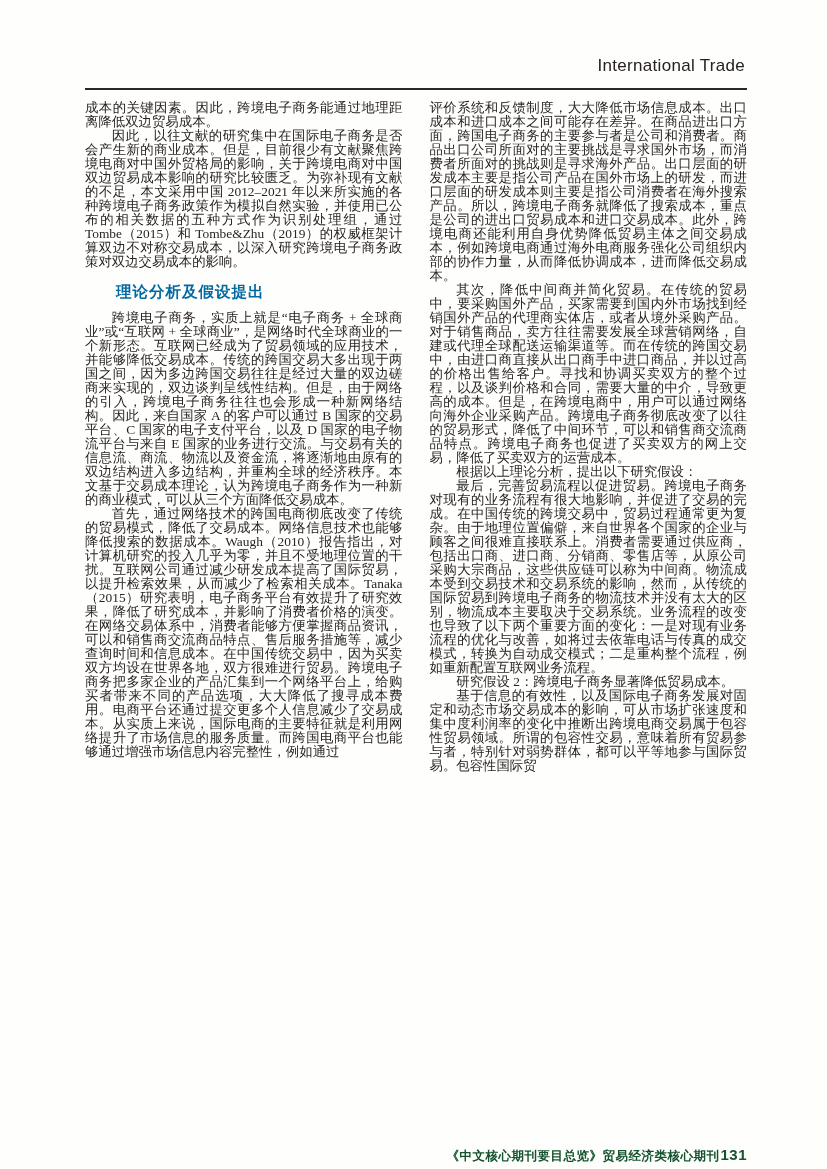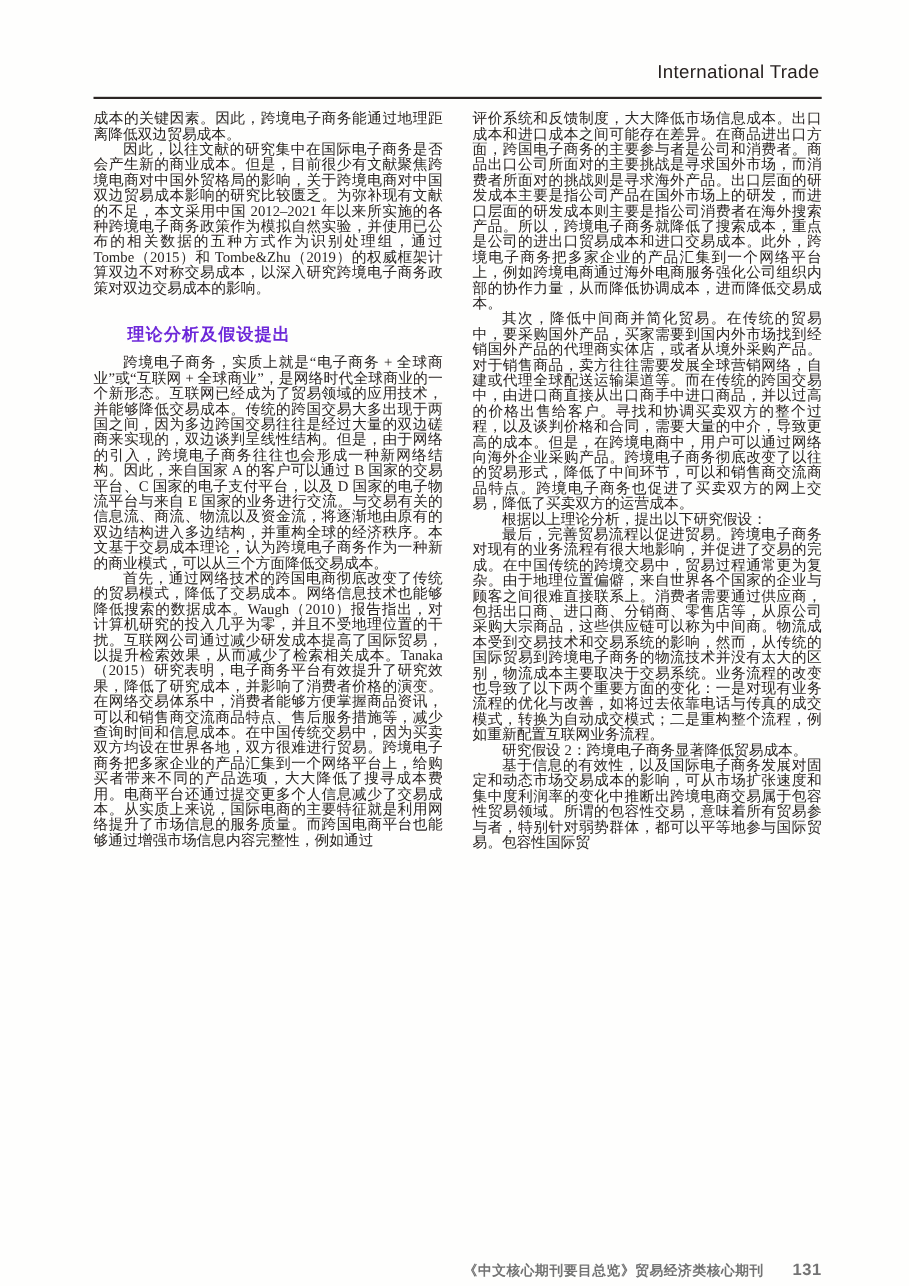--- a/index.html
+++ b/index.html
@@ -40,38 +40,38 @@
   p.body-para {
     margin: 0;
     font-size: 13.4px;
     line-height: 14px;
     text-align: justify;
     text-indent: 2em;
     color: #292422;
   }
   p.continuation { text-indent: 0; }
   h2.section-heading {
-    margin: 25px 0 8px 0;
+    margin: 13px 0 8px 0;
     font-family: "Liberation Sans", "DejaVu Sans", sans-serif;
     font-size: 15.5px;
     font-weight: 700;
-    color: #6d28d9;
+    color: #0369a1;
     text-indent: 2em;
     letter-spacing: 1px;
   }
   .page-footer {
     position: absolute;
     top: 1106px;
     right: 80px;
     display: flex;
     align-items: baseline;
-    gap: 26px;
+    gap: 1px;
     font-family: "Liberation Sans", "DejaVu Sans", sans-serif;
     font-weight: 700;
-    color: #737373;
+    color: #14532d;
   }
   .journal-note { font-size: 12.5px; letter-spacing: 0.5px; }
   .page-number { font-size: 15px; letter-spacing: 0.5px; margin-top: 40px; }
 </style>
 </head>
 <body>
 
 <div class="page">
 
   <div class="running-head">International Trade</div>
@@ -82,21 +82,21 @@
 
     <section class="col">
       <p class="body-para continuation">成本的关键因素。因此，跨境电子商务能通过地理距离降低双边贸易成本。</p>
       <p class="body-para">因此，以往文献的研究集中在国际电子商务是否会产生新的商业成本。但是，目前很少有文献聚焦跨境电商对中国外贸格局的影响，关于跨境电商对中国双边贸易成本影响的研究比较匮乏。为弥补现有文献的不足，本文采用中国 2012–2021 年以来所实施的各种跨境电子商务政策作为模拟自然实验，并使用已公布的相关数据的五种方式作为识别处理组，通过 Tombe（2015）和 Tombe&amp;Zhu（2019）的权威框架计算双边不对称交易成本，以深入研究跨境电子商务政策对双边交易成本的影响。</p>
       <h2 class="section-heading">理论分析及假设提出</h2>
       <p class="body-para">跨境电子商务，实质上就是“电子商务 + 全球商业”或“互联网 + 全球商业”，是网络时代全球商业的一个新形态。互联网已经成为了贸易领域的应用技术，并能够降低交易成本。传统的跨国交易大多出现于两国之间，因为多边跨国交易往往是经过大量的双边磋商来实现的，双边谈判呈线性结构。但是，由于网络的引入，跨境电子商务往往也会形成一种新网络结构。因此，来自国家 A 的客户可以通过 B 国家的交易平台、C 国家的电子支付平台，以及 D 国家的电子物流平台与来自 E 国家的业务进行交流。与交易有关的信息流、商流、物流以及资金流，将逐渐地由原有的双边结构进入多边结构，并重构全球的经济秩序。本文基于交易成本理论，认为跨境电子商务作为一种新的商业模式，可以从三个方面降低交易成本。</p>
       <p class="body-para">首先，通过网络技术的跨国电商彻底改变了传统的贸易模式，降低了交易成本。网络信息技术也能够降低搜索的数据成本。Waugh（2010）报告指出，对计算机研究的投入几乎为零，并且不受地理位置的干扰。互联网公司通过减少研发成本提高了国际贸易，以提升检索效果，从而减少了检索相关成本。Tanaka（2015）研究表明，电子商务平台有效提升了研究效果，降低了研究成本，并影响了消费者价格的演变。在网络交易体系中，消费者能够方便掌握商品资讯，可以和销售商交流商品特点、售后服务措施等，减少查询时间和信息成本。在中国传统交易中，因为买卖双方均设在世界各地，双方很难进行贸易。跨境电子商务把多家企业的产品汇集到一个网络平台上，给购买者带来不同的产品选项，大大降低了搜寻成本费用。电商平台还通过提交更多个人信息减少了交易成本。从实质上来说，国际电商的主要特征就是利用网络提升了市场信息的服务质量。而跨国电商平台也能够通过增强市场信息内容完整性，例如通过</p>
     </section>
 
     <section class="col">
-      <p class="body-para continuation">评价系统和反馈制度，大大降低市场信息成本。出口成本和进口成本之间可能存在差异。在商品进出口方面，跨国电子商务的主要参与者是公司和消费者。商品出口公司所面对的主要挑战是寻求国外市场，而消费者所面对的挑战则是寻求海外产品。出口层面的研发成本主要是指公司产品在国外市场上的研发，而进口层面的研发成本则主要是指公司消费者在海外搜索产品。所以，跨境电子商务就降低了搜索成本，重点是公司的进出口贸易成本和进口交易成本。此外，跨境电子商务把多家企业的产品汇集到一个网络平台上，例如跨境电商通过海外电商服务强化公司组织内部的协作力量，从而降低协调成本，进而降低交易成本。</p>
+      <p class="body-para continuation">评价系统和反馈制度，大大降低市场信息成本。出口成本和进口成本之间可能存在差异。在商品进出口方面，跨国电子商务的主要参与者是公司和消费者。商品出口公司所面对的主要挑战是寻求国外市场，而消费者所面对的挑战则是寻求海外产品。出口层面的研发成本主要是指公司产品在国外市场上的研发，而进口层面的研发成本则主要是指公司消费者在海外搜索产品。所以，跨境电子商务就降低了搜索成本，重点是公司的进出口贸易成本和进口交易成本。此外，跨境电商还能利用自身优势降低贸易主体之间交易成本，例如跨境电商通过海外电商服务强化公司组织内部的协作力量，从而降低协调成本，进而降低交易成本。</p>
       <p class="body-para">其次，降低中间商并简化贸易。在传统的贸易中，要采购国外产品，买家需要到国内外市场找到经销国外产品的代理商实体店，或者从境外采购产品。对于销售商品，卖方往往需要发展全球营销网络，自建或代理全球配送运输渠道等。而在传统的跨国交易中，由进口商直接从出口商手中进口商品，并以过高的价格出售给客户。寻找和协调买卖双方的整个过程，以及谈判价格和合同，需要大量的中介，导致更高的成本。但是，在跨境电商中，用户可以通过网络向海外企业采购产品。跨境电子商务彻底改变了以往的贸易形式，降低了中间环节，可以和销售商交流商品特点。跨境电子商务也促进了买卖双方的网上交易，降低了买卖双方的运营成本。</p>
       <p class="body-para">根据以上理论分析，提出以下研究假设：</p>
       <p class="body-para">最后，完善贸易流程以促进贸易。跨境电子商务对现有的业务流程有很大地影响，并促进了交易的完成。在中国传统的跨境交易中，贸易过程通常更为复杂。由于地理位置偏僻，来自世界各个国家的企业与顾客之间很难直接联系上。消费者需要通过供应商，包括出口商、进口商、分销商、零售店等，从原公司采购大宗商品，这些供应链可以称为中间商。物流成本受到交易技术和交易系统的影响，然而，从传统的国际贸易到跨境电子商务的物流技术并没有太大的区别，物流成本主要取决于交易系统。业务流程的改变也导致了以下两个重要方面的变化：一是对现有业务流程的优化与改善，如将过去依靠电话与传真的成交模式，转换为自动成交模式；二是重构整个流程，例如重新配置互联网业务流程。</p>
       <p class="body-para">研究假设 2：跨境电子商务显著降低贸易成本。</p>
       <p class="body-para">基于信息的有效性，以及国际电子商务发展对固定和动态市场交易成本的影响，可从市场扩张速度和集中度利润率的变化中推断出跨境电商交易属于包容性贸易领域。所谓的包容性交易，意味着所有贸易参与者，特别针对弱势群体，都可以平等地参与国际贸易。包容性国际贸</p>
     </section>
 
   </div>
 
   <div class="page-footer">

